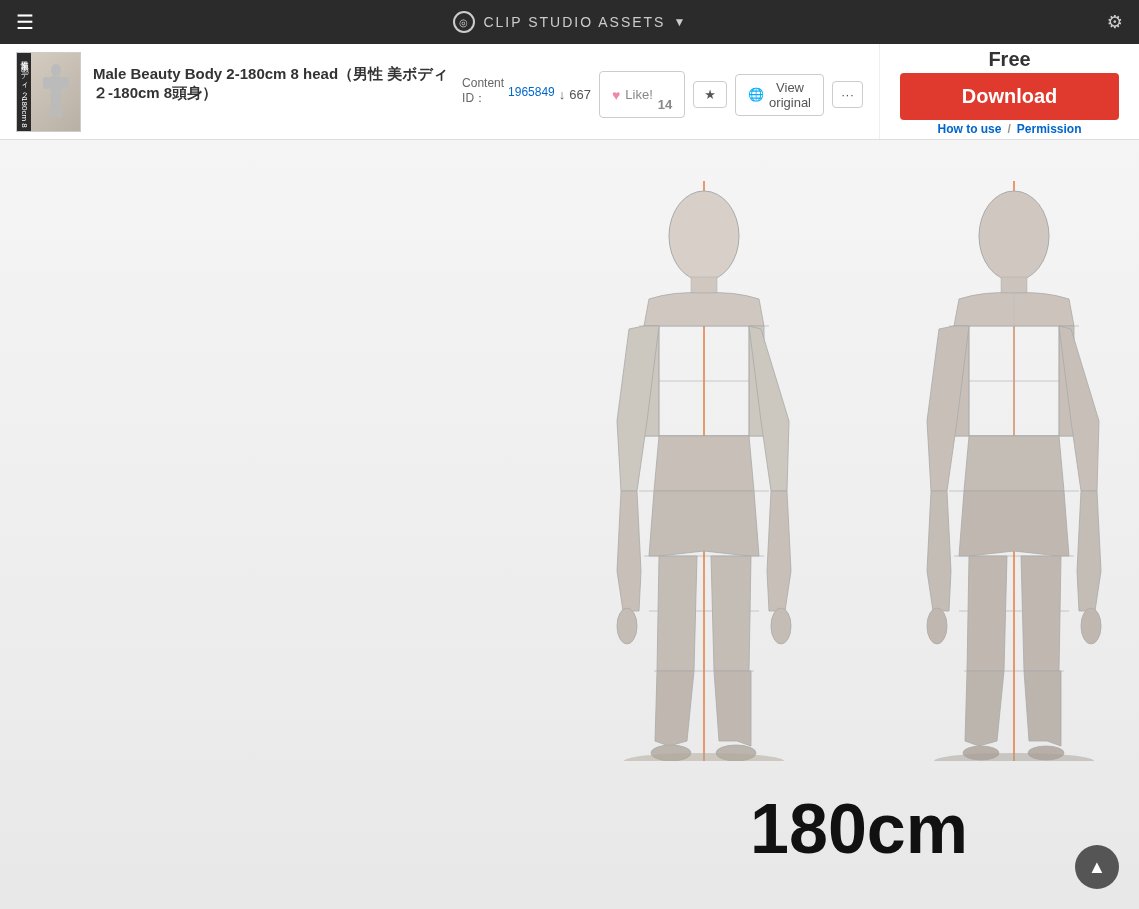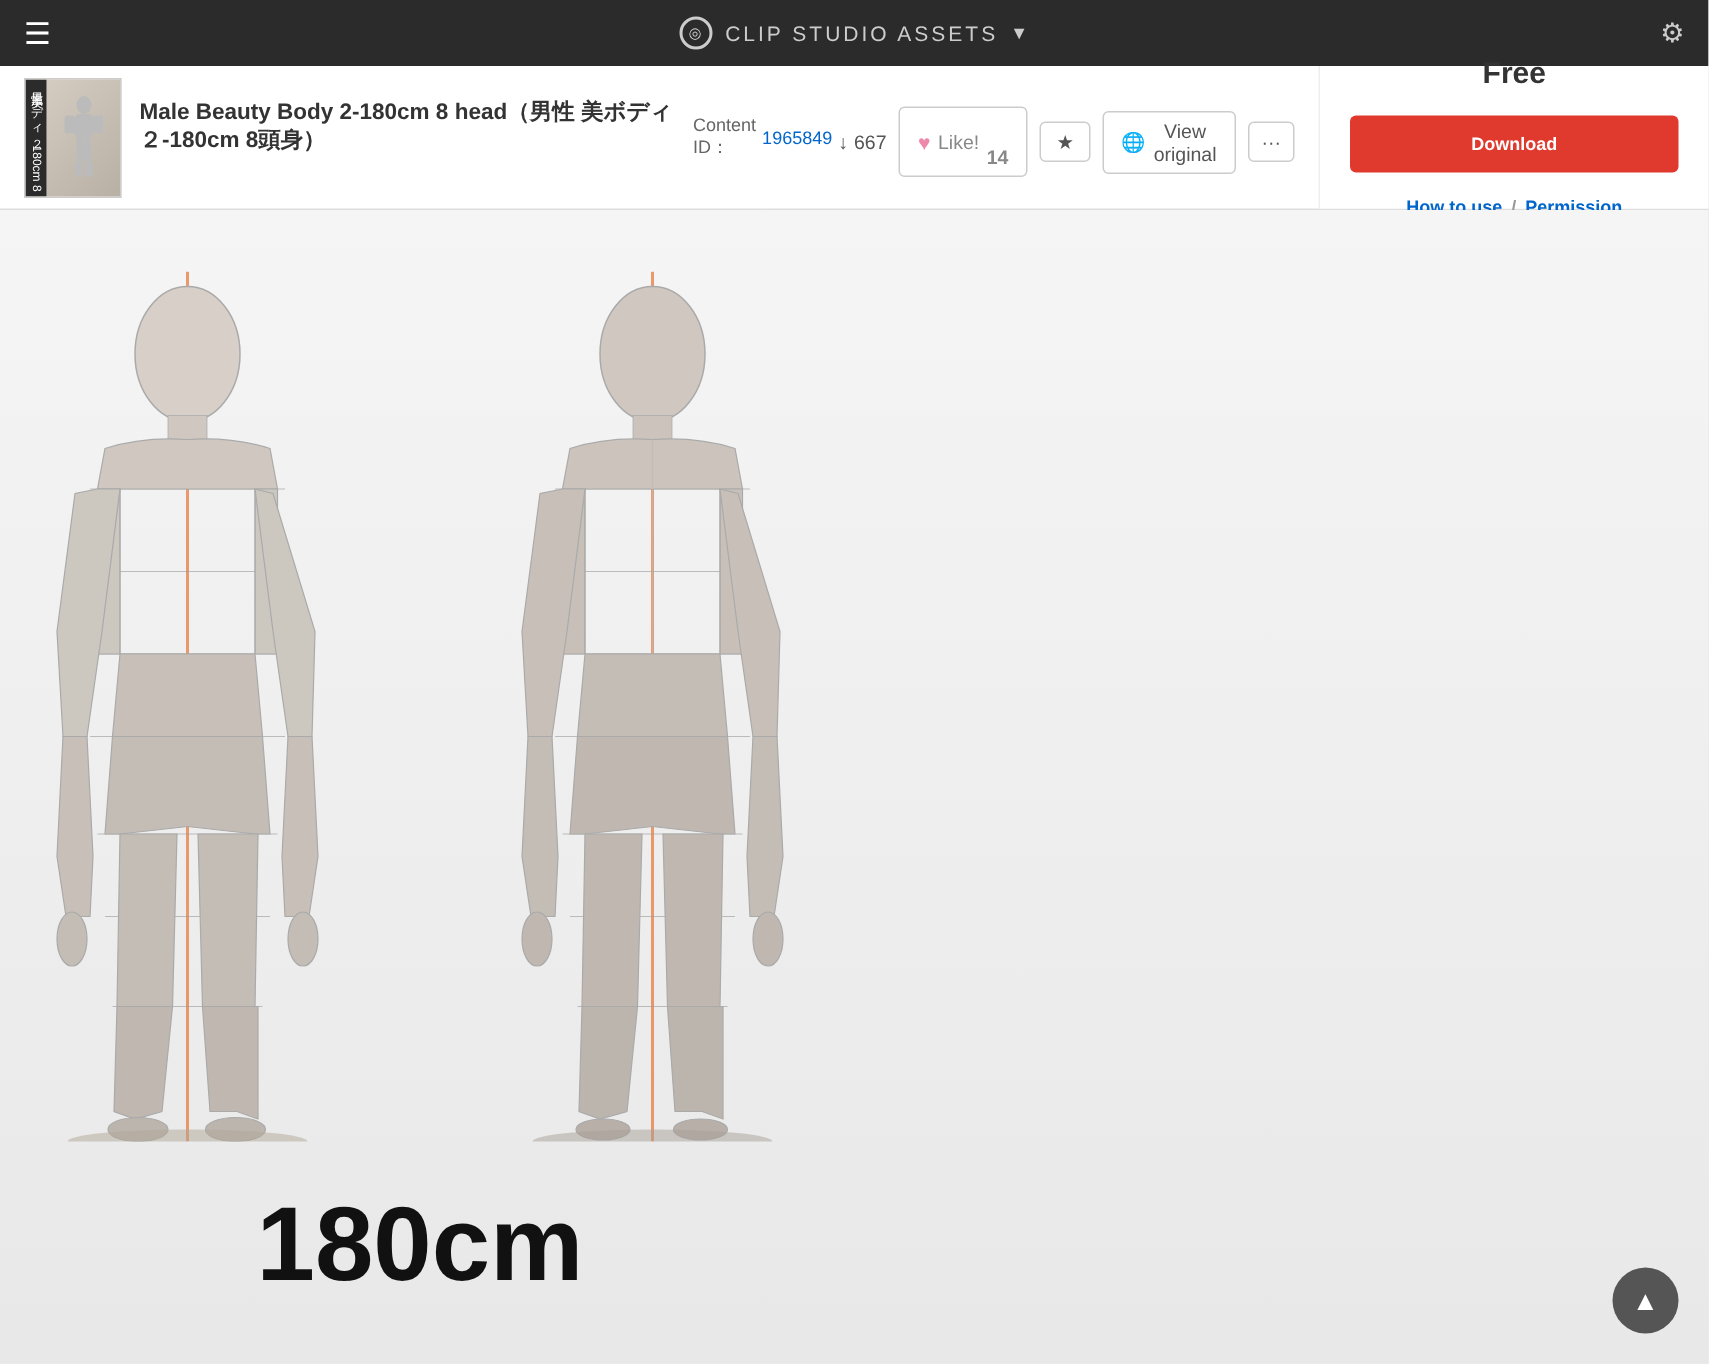--- a/index.html
+++ b/index.html
@@ -173,34 +173,34 @@
     
     .info-bar-right {
       width: 260px;
       background: #fff;
       border-left: 1px solid #eee;
       display: flex;
       flex-direction: column;
       align-items: center;
       justify-content: center;
       padding: 12px 20px;
-      gap: 16px;
+      gap: 2px;
       flex-shrink: 0;
     }
     .price-label {
       font-size: 20px;
       font-weight: 700;
       color: #333;
     }
     .download-btn {
       width: 100%;
       padding: 12px;
       background: #e03a2e;
       color: #fff;
-      font-size: 12px;
+      font-size: 20px;
       font-weight: 600;
       border: none;
       border-radius: 4px;
       cursor: pointer;
     }
     .info-links {
       display: flex;
       align-items: center;
       gap: 6px;
       font-size: 12px;
@@ -225,21 +225,21 @@
       justify-content: center;
     }
 
     
     .figure-container {
       width: 100%;
       height: 100%;
       background: linear-gradient(180deg, #f5f5f5 0%, #e8e8e8 100%);
       display: flex;
       align-items: center;
-      justify-content: flex-start;
+      justify-content: flex-end;
       position: relative;
     }
 
     .figures-wrapper {
       display: flex;
       align-items: flex-end;
       gap: 60px;
       margin-bottom: 20px;
     }
 

